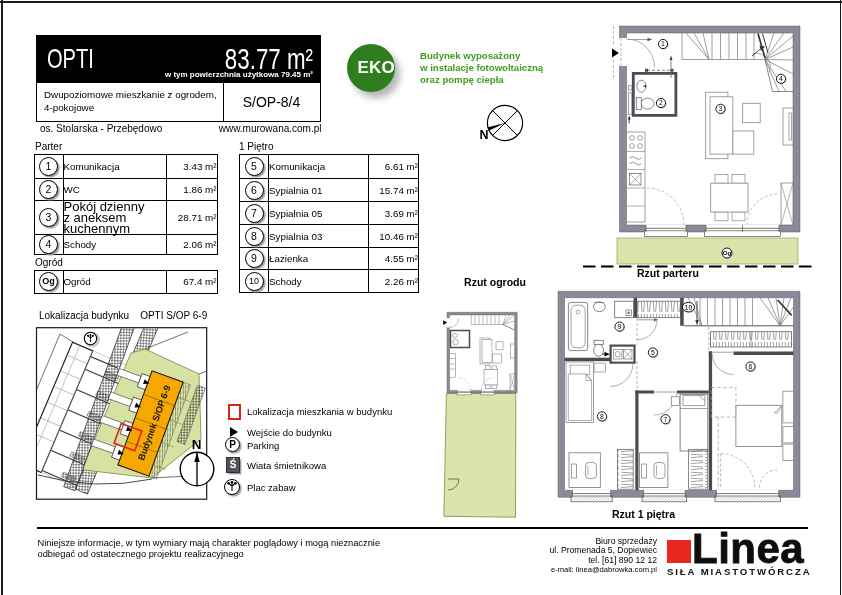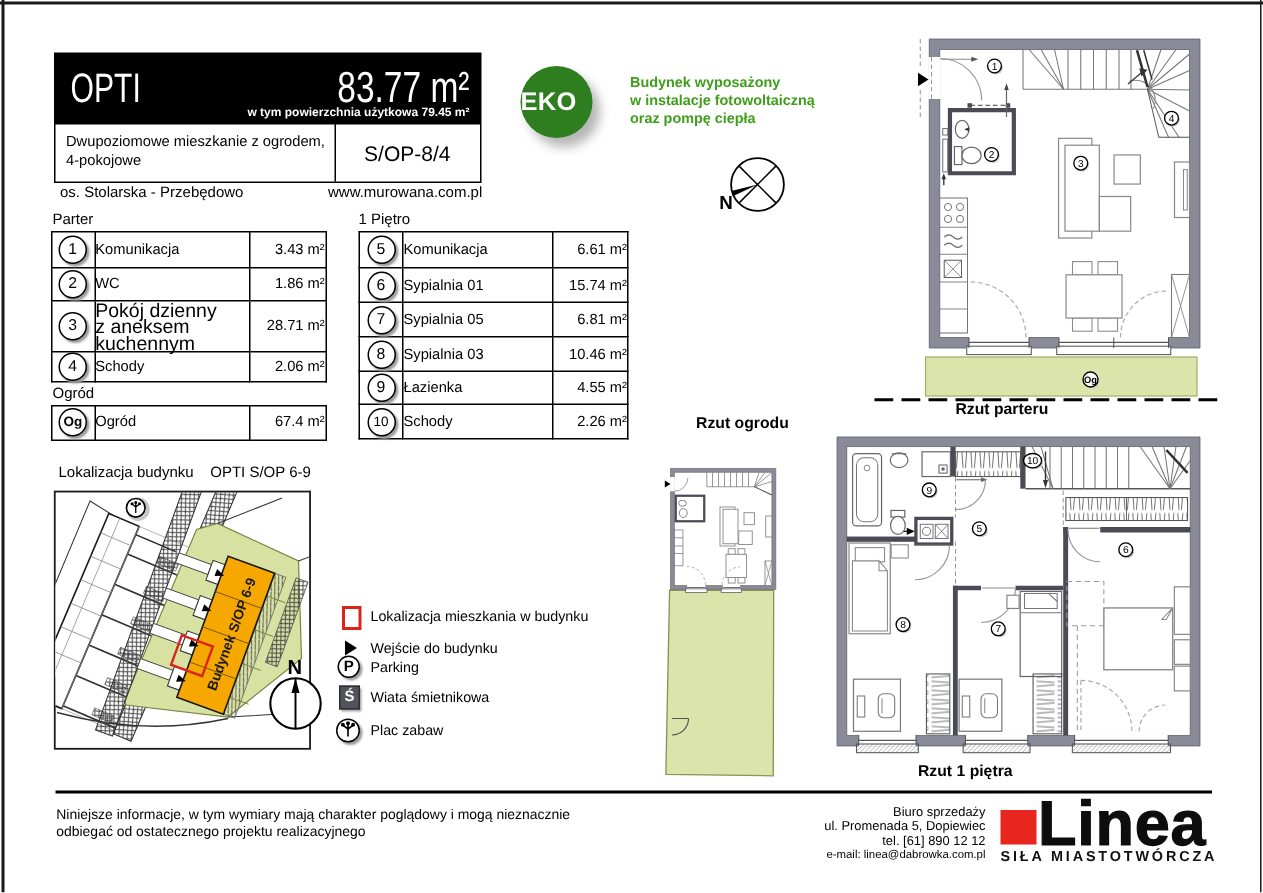--- a/index.html
+++ b/index.html
@@ -36,21 +36,21 @@
 
 <div class="abs" style="left:222.5px;top:82px;width:1.2px;height:39px;background:#000;"></div>
 
 <div class="abs" style="left:223px;top:94px;width:97px;text-align:center;font-size:14px;">S/OP-8/4</div>
 
 <div class="abs" style="left:40px;top:122.5px;font-size:10px;">os. Stolarska - Przebędowo</div>
 
 <div class="abs" style="left:200px;top:122.5px;width:121.5px;text-align:right;font-size:10px;">www.murowana.com.pl</div>
 
 <div class="abs" style="left:347px;top:44px;width:48px;height:48px;border-radius:50%;background:#2e7d1e;box-shadow:5px 6px 7px #b5b5b5;"></div>
-<div class="abs" style="left:347px;top:44px;width:48px;height:48px;text-align:left;line-height:48px;color:#fff;font-size:17px;font-weight:bold;letter-spacing:0.2px;">EKO</div>
+<div class="abs" style="left:347px;top:44px;width:48px;height:48px;text-align:right;line-height:48px;color:#fff;font-size:17px;font-weight:bold;letter-spacing:0.2px;">EKO</div>
 
 <div class="abs" style="left:420px;top:49.5px;font-size:9.6px;font-weight:bold;line-height:12.2px;color:#3f9e1c;">Budynek wyposażony<br>w instalacje fotowoltaiczną<br>oraz pompę ciepła</div>
 
 <svg style="left:478px;top:97px;" width="58" height="58" viewBox="0 0 58 58">
 <circle cx="27" cy="26" r="17.6" fill="none" stroke="#000" stroke-width="1.2"></circle>
 <line x1="14.6" y1="13.6" x2="39.4" y2="38.4" stroke="#000" stroke-width="1"></line>
 <line x1="39.4" y1="13.6" x2="14.6" y2="38.4" stroke="#000" stroke-width="1"></line>
 <polygon points="27,26 10.2,30.2 10.6,33.8" fill="#000"></polygon>
 <text x="6" y="42" font-size="12.5" font-weight="bold" font-family="Liberation Sans" text-anchor="middle">N</text>
 </svg>
@@ -92,21 +92,21 @@
         <td class="ar" style="width:49px;">6.61 m²</td>
       </tr>
 <tr style="height:23px;">
         <td class="num"><span class="circ">6</span></td>
         <td class="nm">Sypialnia 01</td>
         <td class="ar">15.74 m²</td>
       </tr>
 <tr style="height:23px;">
         <td class="num"><span class="circ">7</span></td>
         <td class="nm">Sypialnia 05</td>
-        <td class="ar">6.81 m²</td>
+        <td class="ar">3.69 m²</td>
       </tr>
 <tr style="height:23px;">
         <td class="num"><span class="circ">8</span></td>
         <td class="nm">Sypialnia 03</td>
         <td class="ar">10.46 m²</td>
       </tr>
 <tr style="height:22px;">
         <td class="num"><span class="circ">9</span></td>
         <td class="nm">Łazienka</td>
         <td class="ar">4.55 m²</td>

